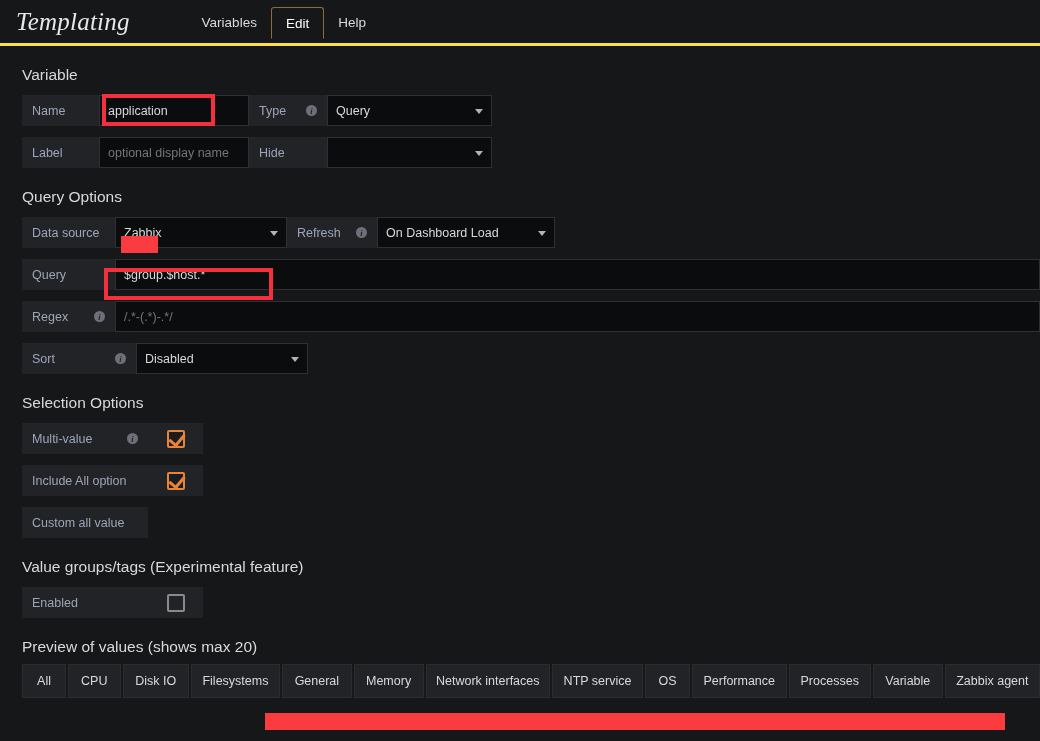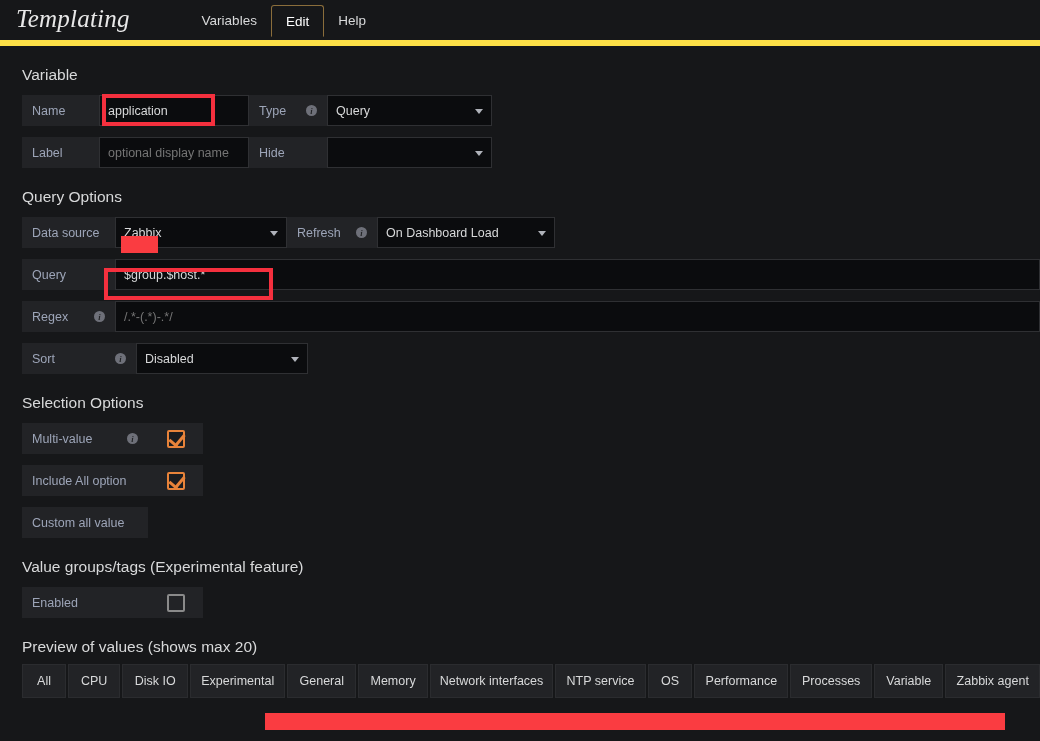--- a/index.html
+++ b/index.html
@@ -13,21 +13,21 @@
     overflow: hidden;
     position: relative;
   }
 
   
   .header {
     height: 46px;
     background: #161719;
     display: flex;
     align-items: flex-end;
-    border-bottom: 6px solid #fde047;
+    border-bottom: 3px solid #fde047;
     padding-left: 12px;
     position: relative;
   }
   .app-title {
     font-size: 25px;
     font-style: italic;
     color: #e8e8e8;
     font-family: "Liberation Serif", serif;
     letter-spacing: 0.2px;
     padding-bottom: 7px;
@@ -362,21 +362,21 @@
       <span class="cb"></span>
     </div>
   </div>
 
   <div class="section-title">Preview of values (shows max 20)</div>
 
   <div class="preview-row" id="preview-row">
       <div class="pv">All</div>
       <div class="pv">CPU</div>
       <div class="pv">Disk IO</div>
-      <div class="pv">Experimental</div>
+      <div class="pv">Filesystems</div>
       <div class="pv">General</div>
       <div class="pv">Memory</div>
       <div class="pv">Network interfaces</div>
       <div class="pv">NTP service</div>
       <div class="pv">OS</div>
       <div class="pv">Performance</div>
       <div class="pv">Processes</div>
       <div class="pv">Variable</div>
       <div class="pv">Zabbix agent</div>
     </div>

